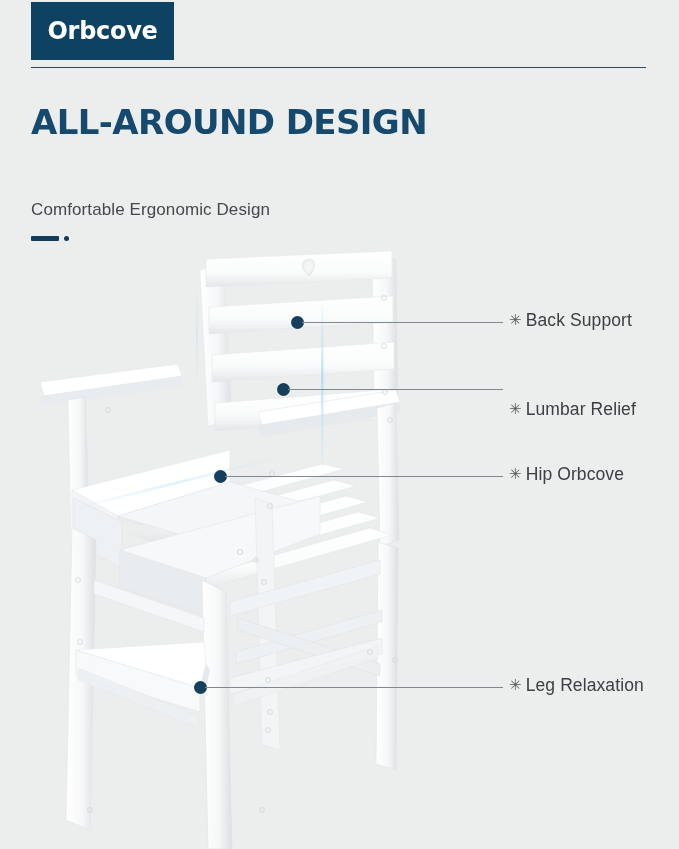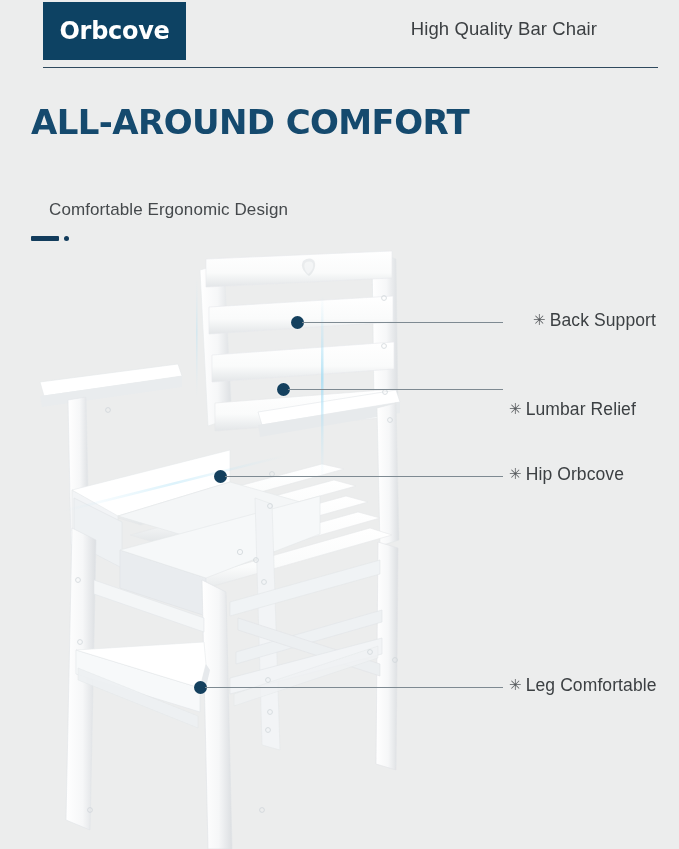--- a/index.html
+++ b/index.html
@@ -12,21 +12,21 @@
     background: #eceded;
     font-family: "Liberation Sans", sans-serif;
     overflow: hidden;
     position: relative;
   }
 
   
   .header {
     position: absolute;
     top: 0;
-    left: 12px;
+    left: 0;
     width: 619px;
     height: 70px;
   }
   .logo-box {
     position: absolute;
     left: 31px;
     top: 2px;
     width: 143px;
     height: 58px;
     background: #0d4263;
@@ -74,21 +74,20 @@
     color: #154a6e;
     letter-spacing: -0.6px;
   }
   .subtitle {
     position: absolute;
     left: 31px;
     top: 200px;
     font-size: 17px;
     color: #45494c;
     letter-spacing: 0.1px;
-    margin-left: 18px;
   }
   .accent {
     position: absolute;
     left: 31px;
     top: 236px;
     display: flex;
     align-items: center;
     gap: 5px;
   }
   .accent-bar {
@@ -155,26 +154,25 @@
     top: -1px;
   }
 </style>
 </head>
 <body>
 
 <div class="header">
   <div class="logo-box">
     <span class="logo-text">Orbcove</span>
   </div>
-  <div class="header-title">High Quality Bar Chair</div>
   <div class="header-rule"></div>
 </div>
 
 <div class="headline">
-  <div class="headline-line">ALL-AROUND COMFORT</div>
+  <div class="headline-line">ALL-AROUND DESIGN</div>
 </div>
 <div class="subtitle">Comfortable Ergonomic Design</div>
 <div class="accent">
   <span class="accent-bar"></span>
   <span class="accent-dot"></span>
 </div>
 
 <div class="stage">
   <svg class="chair-svg" width="679" height="599" viewBox="0 0 679 599">
     <defs>
@@ -294,21 +292,21 @@
     </g>
 
     <rect x="321" y="45" width="2.5" height="185" fill="url(#glowG)" opacity="0.85"></rect>
     <rect x="60" y="232" width="230" height="2.5" fill="url(#glowH)" opacity="0.5" transform="rotate(-14 175 233)"></rect>
     <rect x="196" y="28" width="1.6" height="120" fill="url(#glowG)" opacity="0.35"></rect>
   </svg>
 
   <div class="callout" style="left:291px; top:60px;">
     <span class="callout-dot"></span>
     <span class="callout-line" style="left:11px; width:201px;"></span>
-    <span class="callout-label" style="left:218px;margin-left:24px;">
+    <span class="callout-label" style="left:218px;">
       <span class="callout-star">✳</span><span>Back Support</span>
     </span>
   </div>
 
   <div class="callout" style="left:277px; top:127px;">
     <span class="callout-dot"></span>
     <span class="callout-line" style="left:11px; width:215px;"></span>
     <span class="callout-label" style="left:232px;margin-top:22px;">
       <span class="callout-star">✳</span><span>Lumbar Relief</span>
     </span>
@@ -319,16 +317,16 @@
     <span class="callout-line" style="left:11px; width:278px;"></span>
     <span class="callout-label" style="left:295px;">
       <span class="callout-star">✳</span><span>Hip Orbcove</span>
     </span>
   </div>
 
   <div class="callout" style="left:194px; top:425px;">
     <span class="callout-dot"></span>
     <span class="callout-line" style="left:11px; width:298px;"></span>
     <span class="callout-label" style="left:315px;">
-      <span class="callout-star">✳</span><span>Leg Comfortable</span>
+      <span class="callout-star">✳</span><span>Leg Relaxation</span>
     </span>
   </div>
 </div>
 
 </body></html>

